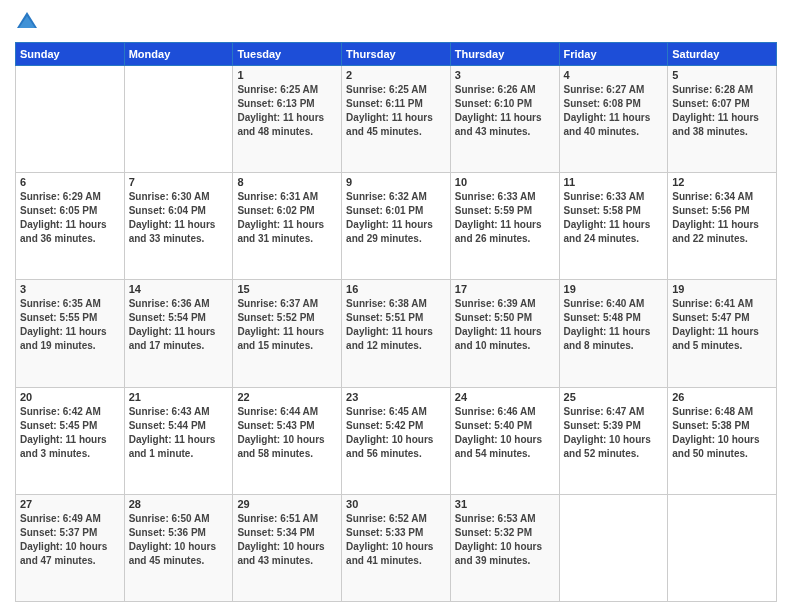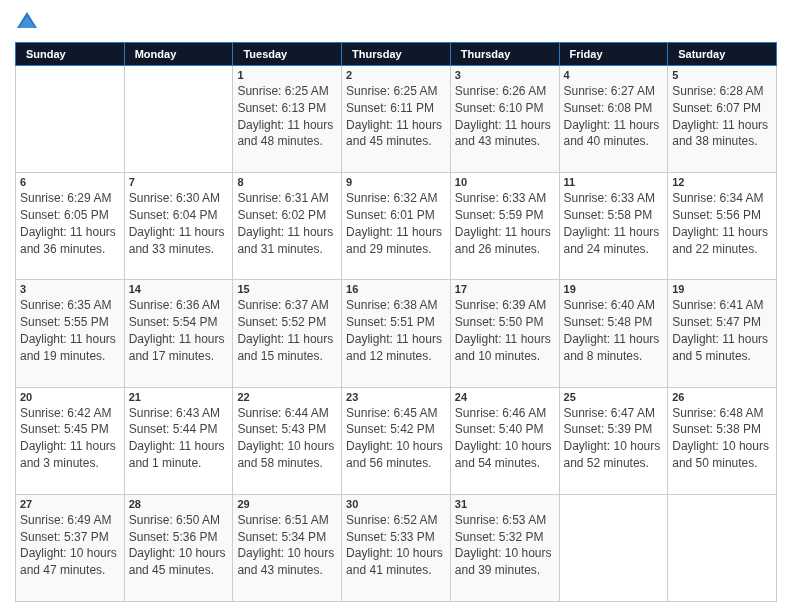--- a/index.html
+++ b/index.html
@@ -58,25 +58,25 @@
     .subtitle {
       font-size: 14px;
       color: #333;
     }
     .calendar {
       width: 100%;
       border-collapse: collapse;
       flex: 1;
     }
     .calendar th {
-      background: #0f172a;
+      background: #1d4ed8;
       color: #fff;
       font-size: 11px;
       font-weight: bold;
-      padding: 5px 10px;
+      padding: 5px 4px;
       text-align: left;
       border: 1px solid #2878c3;
     }
     .calendar td {
       border: 1px solid #ccc;
       vertical-align: top;
       padding: 3px 4px;
       width: calc(100% / 7);
       font-size: 9.5px;
       color: #333;
@@ -88,23 +88,24 @@
     .calendar tr:nth-child(even) td {
       background: #fff;
     }
     .day-number {
       font-weight: bold;
       font-size: 11px;
       display: block;
       margin-bottom: 2px;
     }
     .day-info {
-      font-size: 12px;
+      font-size: 10px;
       line-height: 1.4;
       color: #444;
+      font-weight: bold;
     }
     .empty-cell {
       background: #fff !important;
     }
   </style>
 </head>
 <body>
 
 <div class="page">
   <div class="header">

